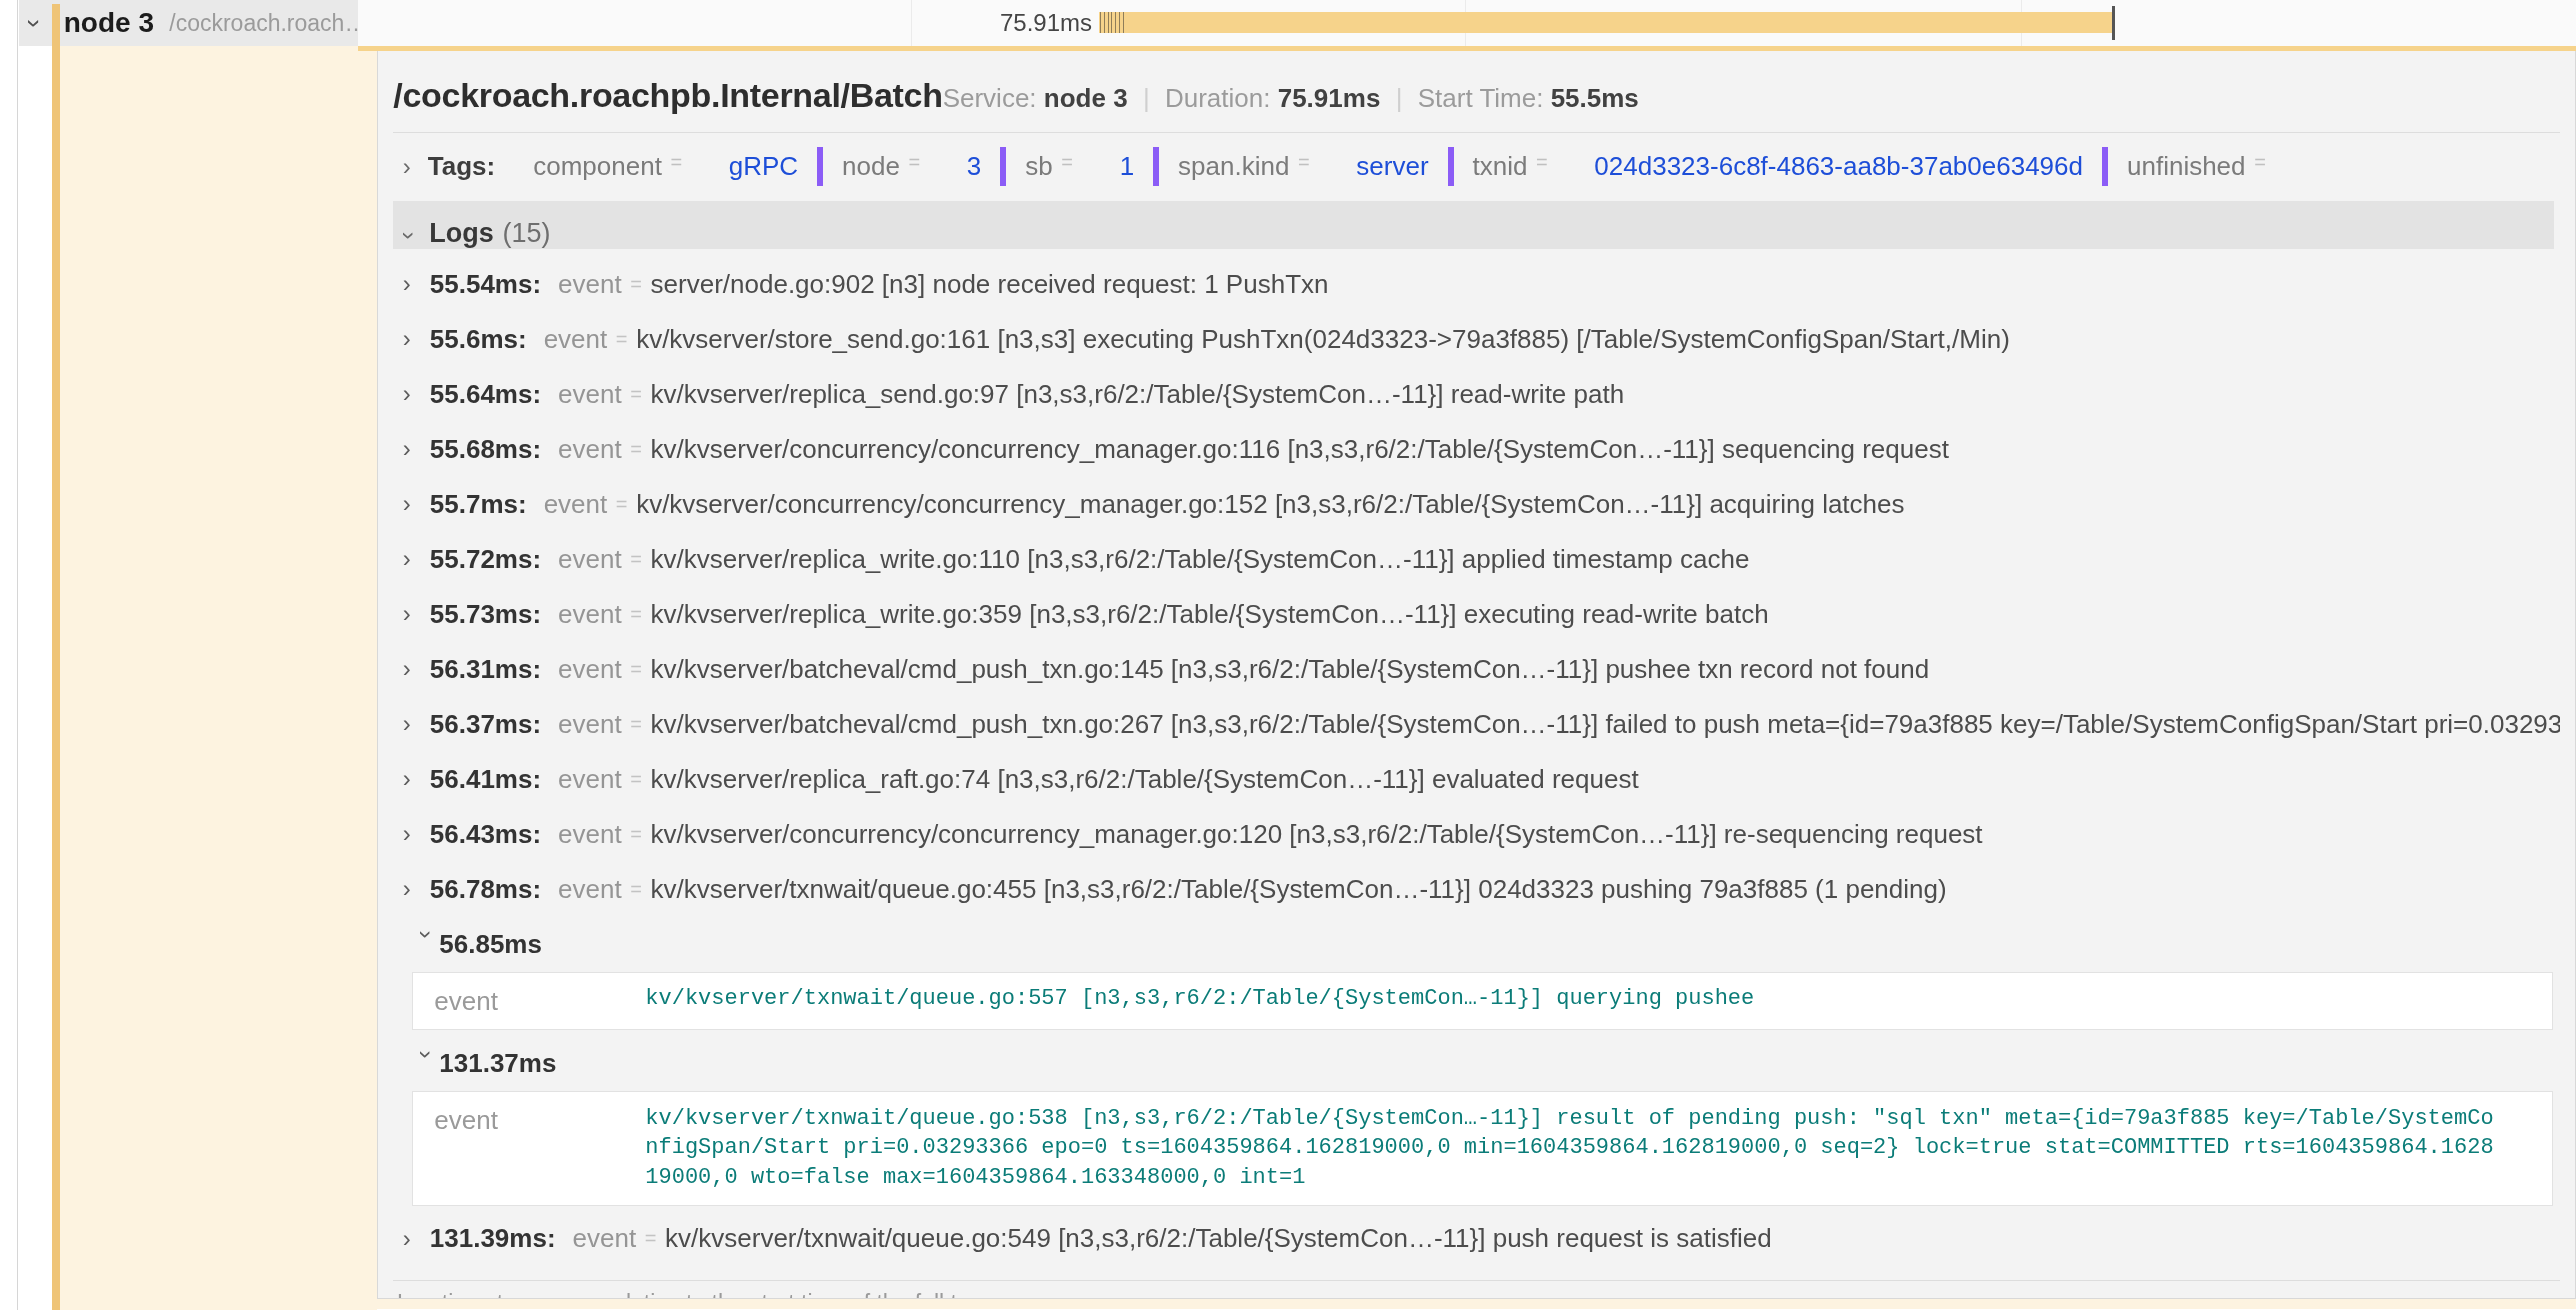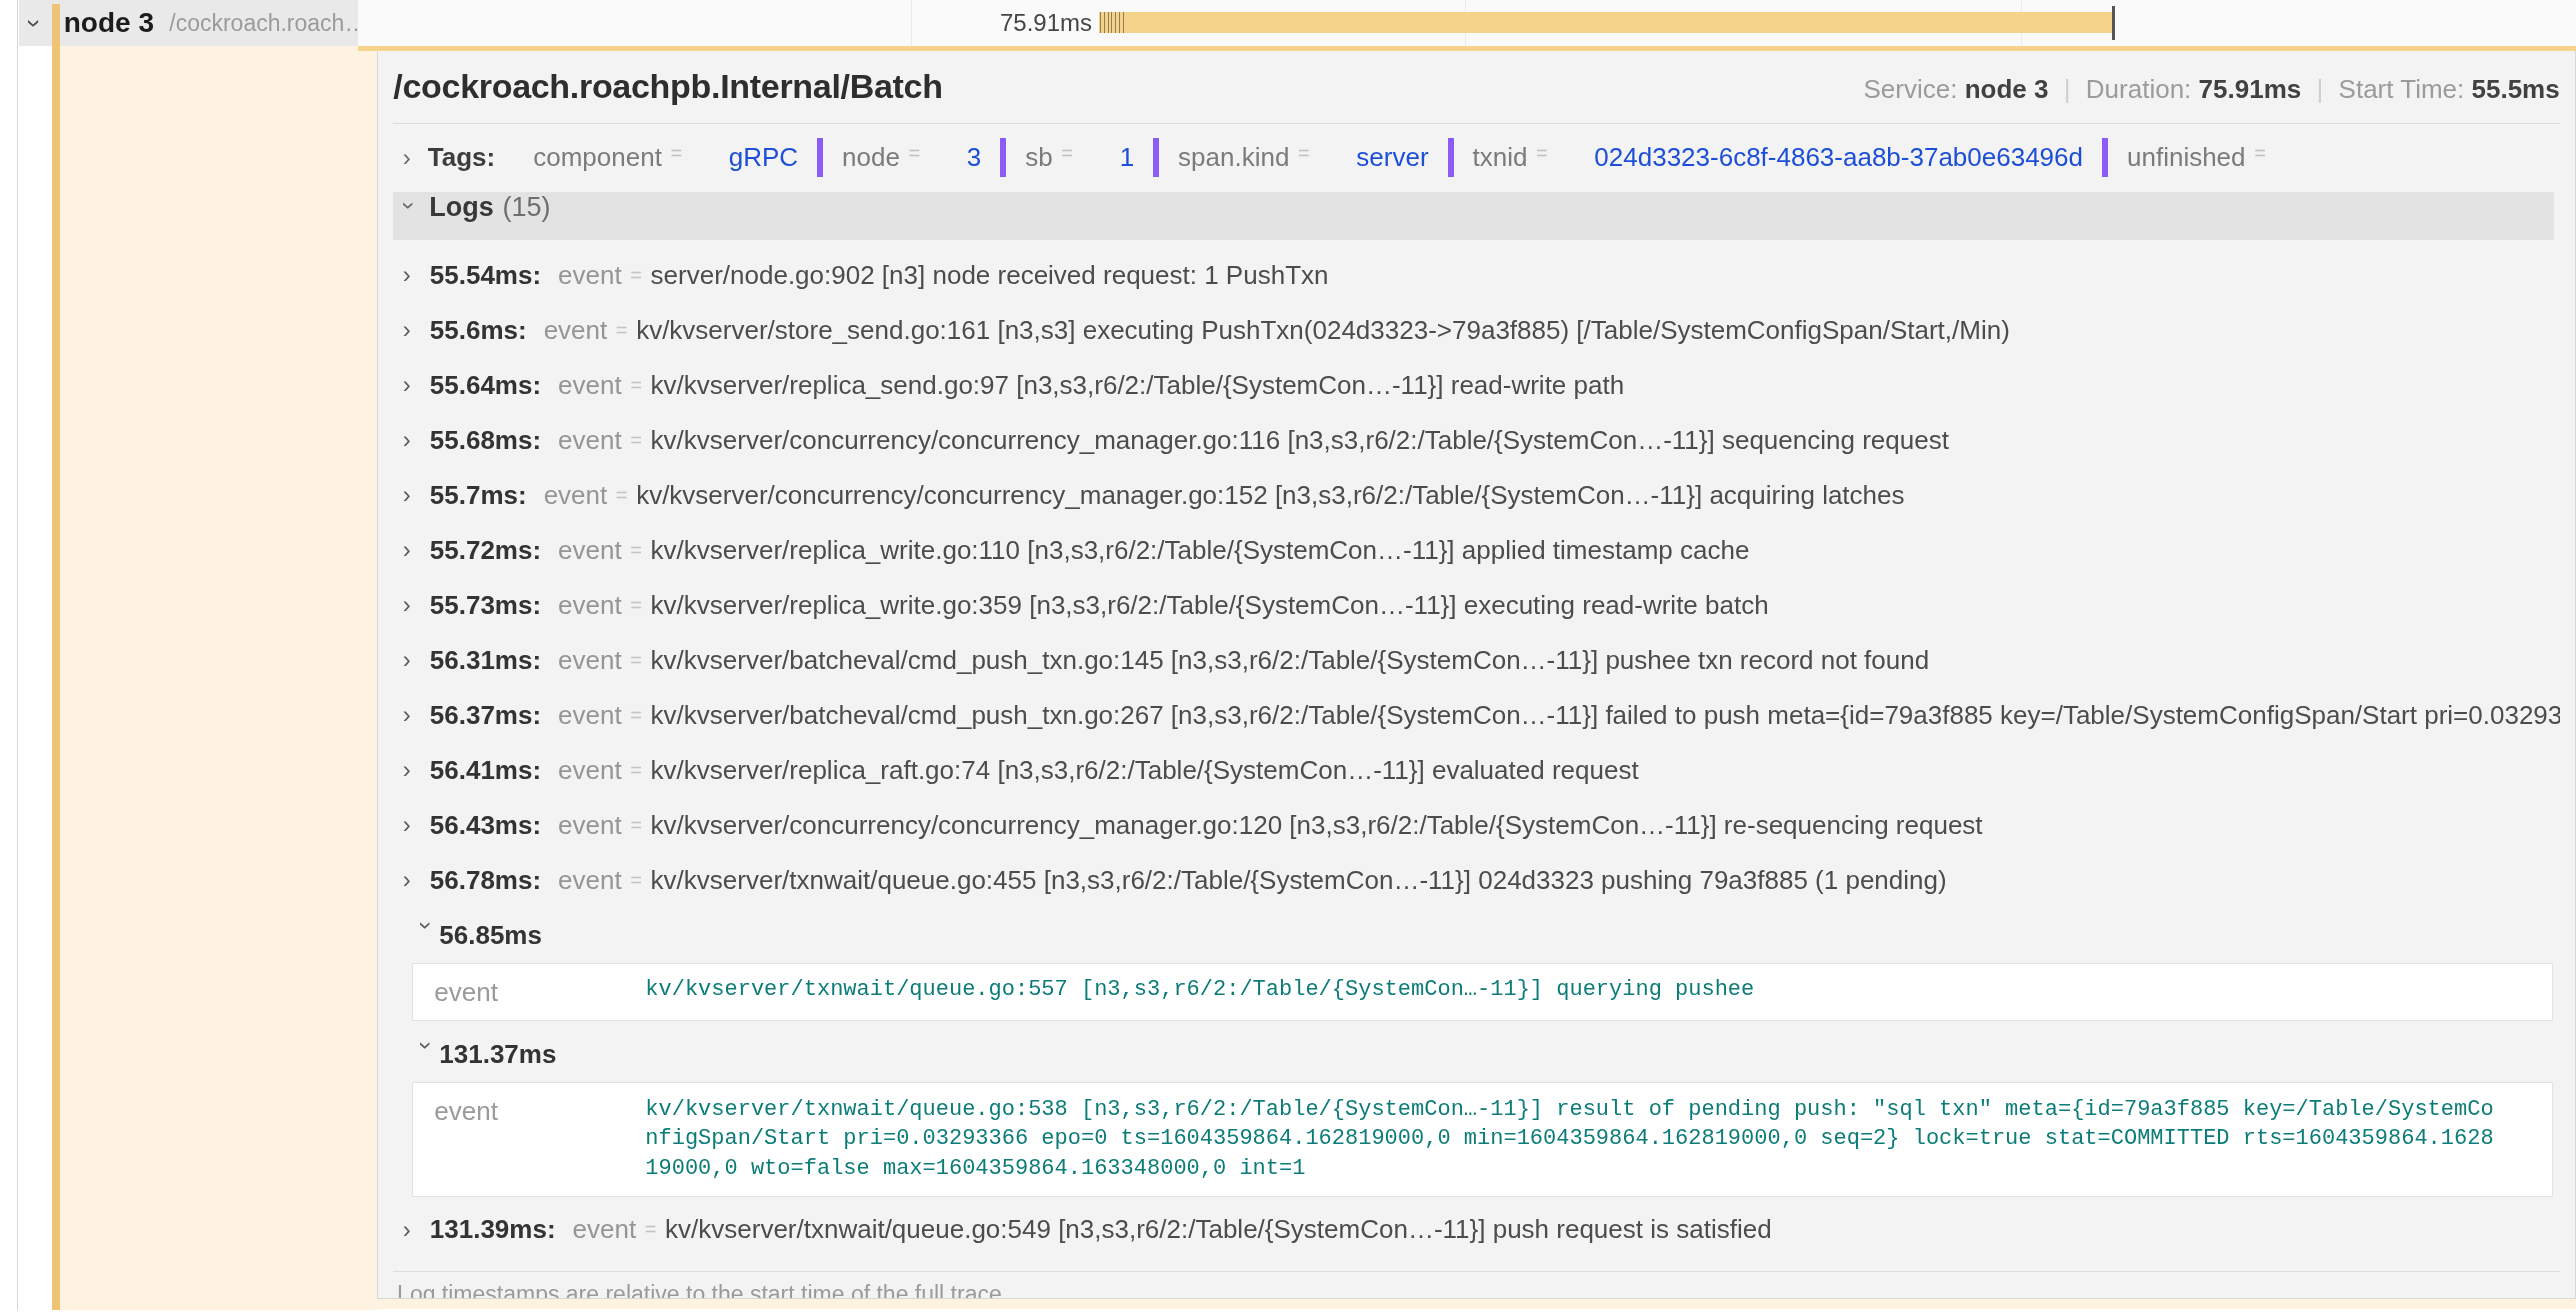--- a/index.html
+++ b/index.html
@@ -26,39 +26,39 @@
 
   
   .accent-top{position:absolute;left:358px;top:46px;width:2218px;height:4.8px;background:#f6d38b;}
   .cream-col{position:absolute;left:60px;top:46px;width:317px;height:1264px;background:#fdf3e0;}
   .cream-bottom{position:absolute;left:60px;top:1298px;width:2516px;height:11.4px;background:#fdf3e0;}
   .amber-strip{position:absolute;left:52px;top:3.8px;width:7.6px;height:1306px;background:#efc477;}
 
   
   .panel{position:absolute;left:377px;top:51px;width:2199px;height:1248px;box-sizing:border-box;
          background:#f3f3f3;border:1px solid #d8d8d8;border-top:none;padding:0 15.3px;overflow:hidden;}
-  .panel-header{display:flex;justify-content:space-between;align-items:baseline;padding:16px 0 17px;}
+  .panel-header{display:flex;align-items:baseline;padding:25px 0 17px;}
   .title{font-size:34px;font-weight:bold;color:#2e2e2e;letter-spacing:-0.3px;}
   .meta{font-size:26px;color:#9b9b9b;white-space:nowrap;}
   .meta b{color:#414141;}
   .meta .pipe{color:#cfcfcf;margin:0 15.3px;font-weight:normal;}
   .divider{border-top:1px solid #ddd;}
 
   .tags-row{display:flex;align-items:center;padding:14.3px 0 15.3px;font-size:26px;}
   .chev{display:inline-block;color:#6a6a6a;}
   .chev.down{transform:rotate(90deg);}
   .tags-row .chev{font-size:24px;margin-left:9.5px;}
   .tags-label{font-weight:bold;color:#3d3d3d;margin:0 19px 0 17px;}
   .tag{display:flex;padding:3.8px 19px;}
   .tag:nth-child(n+2){border-left:6px solid #8b5cf6;}
   .tag .k{color:#7b7b7b;}
   .tag .eq{color:#c0c0c0;font-size:20px;margin:0 8.6px;}
   .tag .v{color:#1d4ed8;margin-left:38px;}
 
-  .logs-header{height:48px;background:#e3e3e3;display:flex;align-items:flex-start;
+  .logs-header{height:48px;background:#e3e3e3;display:flex;align-items:flex-end;
                padding-left:11.4px;font-size:27px;margin-right:5.7px;}
   .logs-header .chev{font-size:23px;}
   .logs-title{font-weight:bold;color:#383838;margin-left:17px;}
   .logs-count{color:#6e6e6e;margin-left:8.6px;}
 
   .log-list{margin-top:7.6px;padding-left:9.5px;}
   .log-row{height:55px;display:flex;align-items:center;font-size:26px;white-space:nowrap;overflow:hidden;}
   .log-row .chev{width:27px;font-size:24px;color:#5c5c5c;flex-shrink:0;}
   .log-time{color:#333;font-weight:bold;margin-right:17px;}
   .log-field{color:#959595;}

